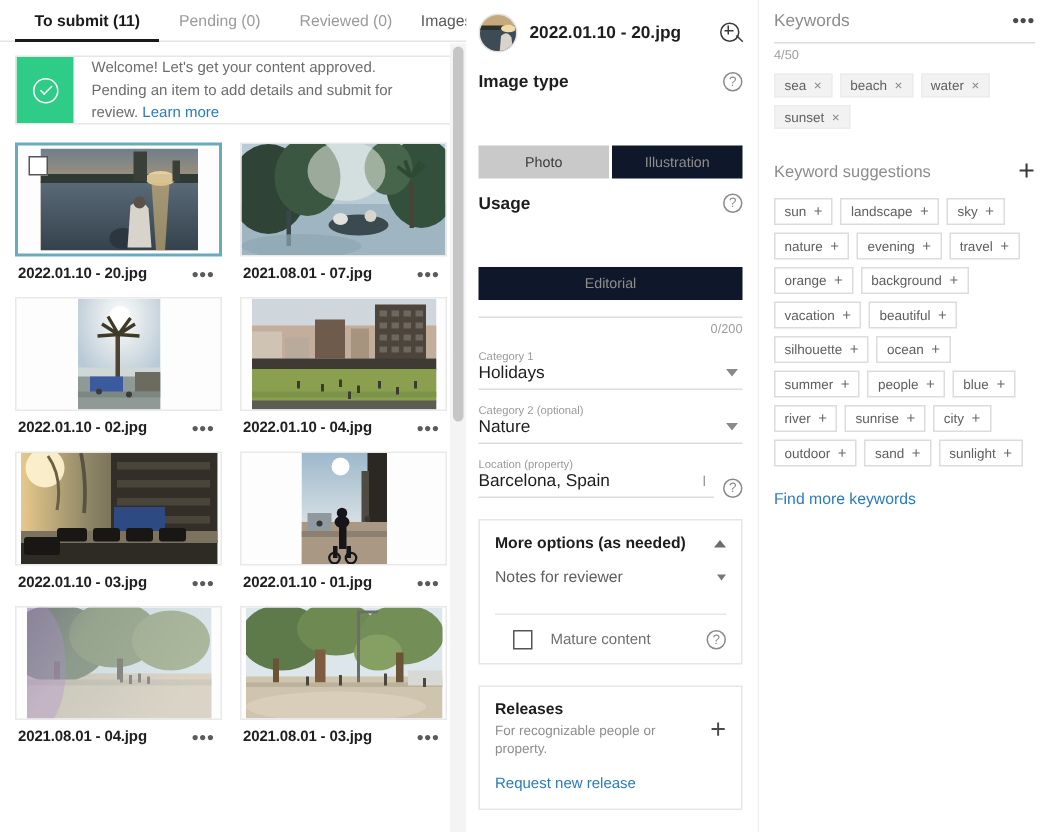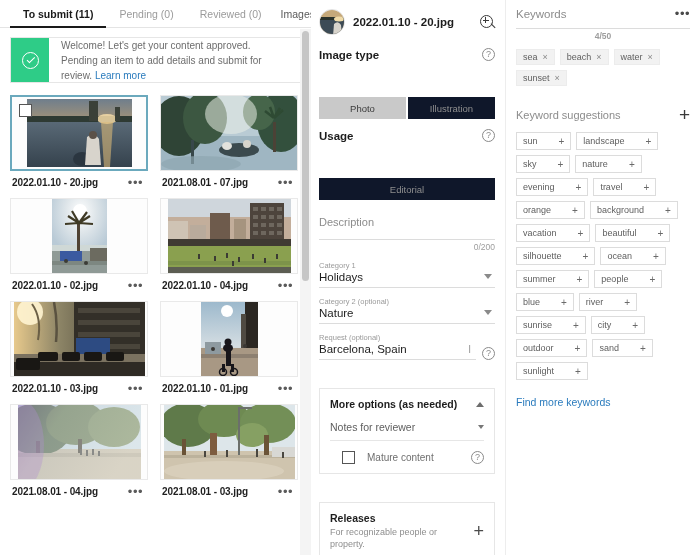--- a/index.html
+++ b/index.html
@@ -213,34 +213,34 @@
   }
   .field-row { display: flex; align-items: flex-end; gap: 6px; margin-top: 9px; }
   .field-row .field { flex: 1; margin-top: 0; }
   .loc-cursor {
     position: absolute; right: 5px; bottom: 4px;
     font-size: 10px; color: #9a9a9a;
   }
 
   .card {
     border: 1px solid #e6e6e6; background: #fff;
-    margin-top: 28px; padding: 9px 10px;
+    margin-top: 14px; padding: 9px 10px;
   }
   .card-head { display: flex; align-items: center; justify-content: space-between; }
   .card-title { font-size: 10.5px; font-weight: bold; color: #1d1d1d; }
   .chev-up {
     width: 0; height: 0;
     border-left: 4px solid transparent;
     border-right: 4px solid transparent;
     border-bottom: 5px solid #6d6d6d;
     cursor: pointer;
   }
   .notes-row {
     display: flex; align-items: center; justify-content: space-between;
-    margin-top: 11px; padding-bottom: 7px; border-bottom: 1px solid #e6e6e6;
+    margin-top: 11px; padding-bottom: 18px; border-bottom: 1px solid #e6e6e6;
     cursor: pointer;
   }
   .notes-label { font-size: 10.5px; color: #5e5e5e; }
   .mature-row {
     display: flex; align-items: center; gap: 12px;
     margin-top: 10px; padding-left: 12px;
   }
   .cb {
     width: 13px; height: 13px; border: 1.3px solid #555; background: #fff;
     cursor: pointer; flex: 0 0 13px;
@@ -260,38 +260,38 @@
     width: 195px; height: 555px;
     background: #ffffff;
     padding: 8px 10px 0 10px;
     border-left: 1px solid #ededed;
     overflow: hidden;
   }
   .kw-head { display: flex; align-items: center; justify-content: space-between; }
   .kw-title { font-size: 11.5px; color: #8c8c8c; }
   .kebab { font-size: 13px; color: #4a4a4a; letter-spacing: 0.5px; cursor: pointer; line-height: 8px;}
   .kw-line { border-bottom: 1px solid #dcdcdc; height: 9px; }
-  .kw-counter { font-size: 8.5px; color: #9d9d9d; text-align: center; padding-top: 2px; font-weight: bold; }
+  .kw-counter { font-size: 8.5px; color: #9d9d9d; text-align: left; padding-top: 2px; }
   .chips { display: flex; flex-wrap: wrap; gap: 5px; margin-top: 8px; }
   .chip {
     display: inline-flex; align-items: center; gap: 5px;
     background: #f2f2f2; border: 1px solid #ececec;
     padding: 2px 6px; font-size: 9px; color: #606060;
     cursor: pointer;
   }
   .chip .x { font-size: 9px; color: #8a8a8a; }
   .sugg-head {
     display: flex; align-items: center; justify-content: space-between;
     margin-top: 22px;
   }
   .sugg-title { font-size: 11px; color: #8c8c8c; }
   .sugg-plus { font-size: 19px; color: #3a3a3a; font-weight: 300; line-height: 14px; cursor: pointer; }
   .chips-s { display: flex; flex-wrap: wrap; gap: 5px; margin-top: 10px; }
   .chip-s {
-    display: inline-flex; align-items: center; gap: 21px;
+    display: inline-flex; align-items: center; gap: 5px;
     background: #fff; border: 1px solid #dcdcdc;
     padding: 2.5px 6px; font-size: 9px; color: #5e5e5e;
     cursor: pointer;
   }
   .chip-s .p { font-size: 10px; color: #6a6a6a; }
   .find-link { display: inline-block; margin-top: 16px; font-size: 10.5px; color: #2a7bbd; cursor: pointer; text-decoration: none;}
 </style>
 </head>
 <body>
 
@@ -644,39 +644,38 @@
     </div>
 
     <div class="sec-head">
       <span class="sec-title">Usage</span>
       <span class="qmark">?</span>
     </div>
     <div class="seg">
       <div class="seg-btn off">Editorial</div>
     </div>
 
-    <div class="desc-label">Description</div>
     <div class="desc-line"></div>
     <div class="counter">0/200</div>
 
     <div class="field">
       <div class="field-label">Category 1</div>
       <div class="field-value">Holidays</div>
       <span class="field-caret"></span>
     </div>
 
     <div class="field">
       <div class="field-label">Category 2 (optional)</div>
       <div class="field-value">Nature</div>
       <span class="field-caret"></span>
     </div>
 
     <div class="field-row">
       <div class="field">
-        <div class="field-label">Request (optional)</div>
+        <div class="field-label">Location (property)</div>
         <div class="field-value">Barcelona, Spain</div>
         <span class="loc-cursor">I</span>
       </div>
       <span class="qmark">?</span>
     </div>
 
     <div class="card">
       <div class="card-head">
         <span class="card-title">More options (as needed)</span>
         <span class="chev-up"></span>

